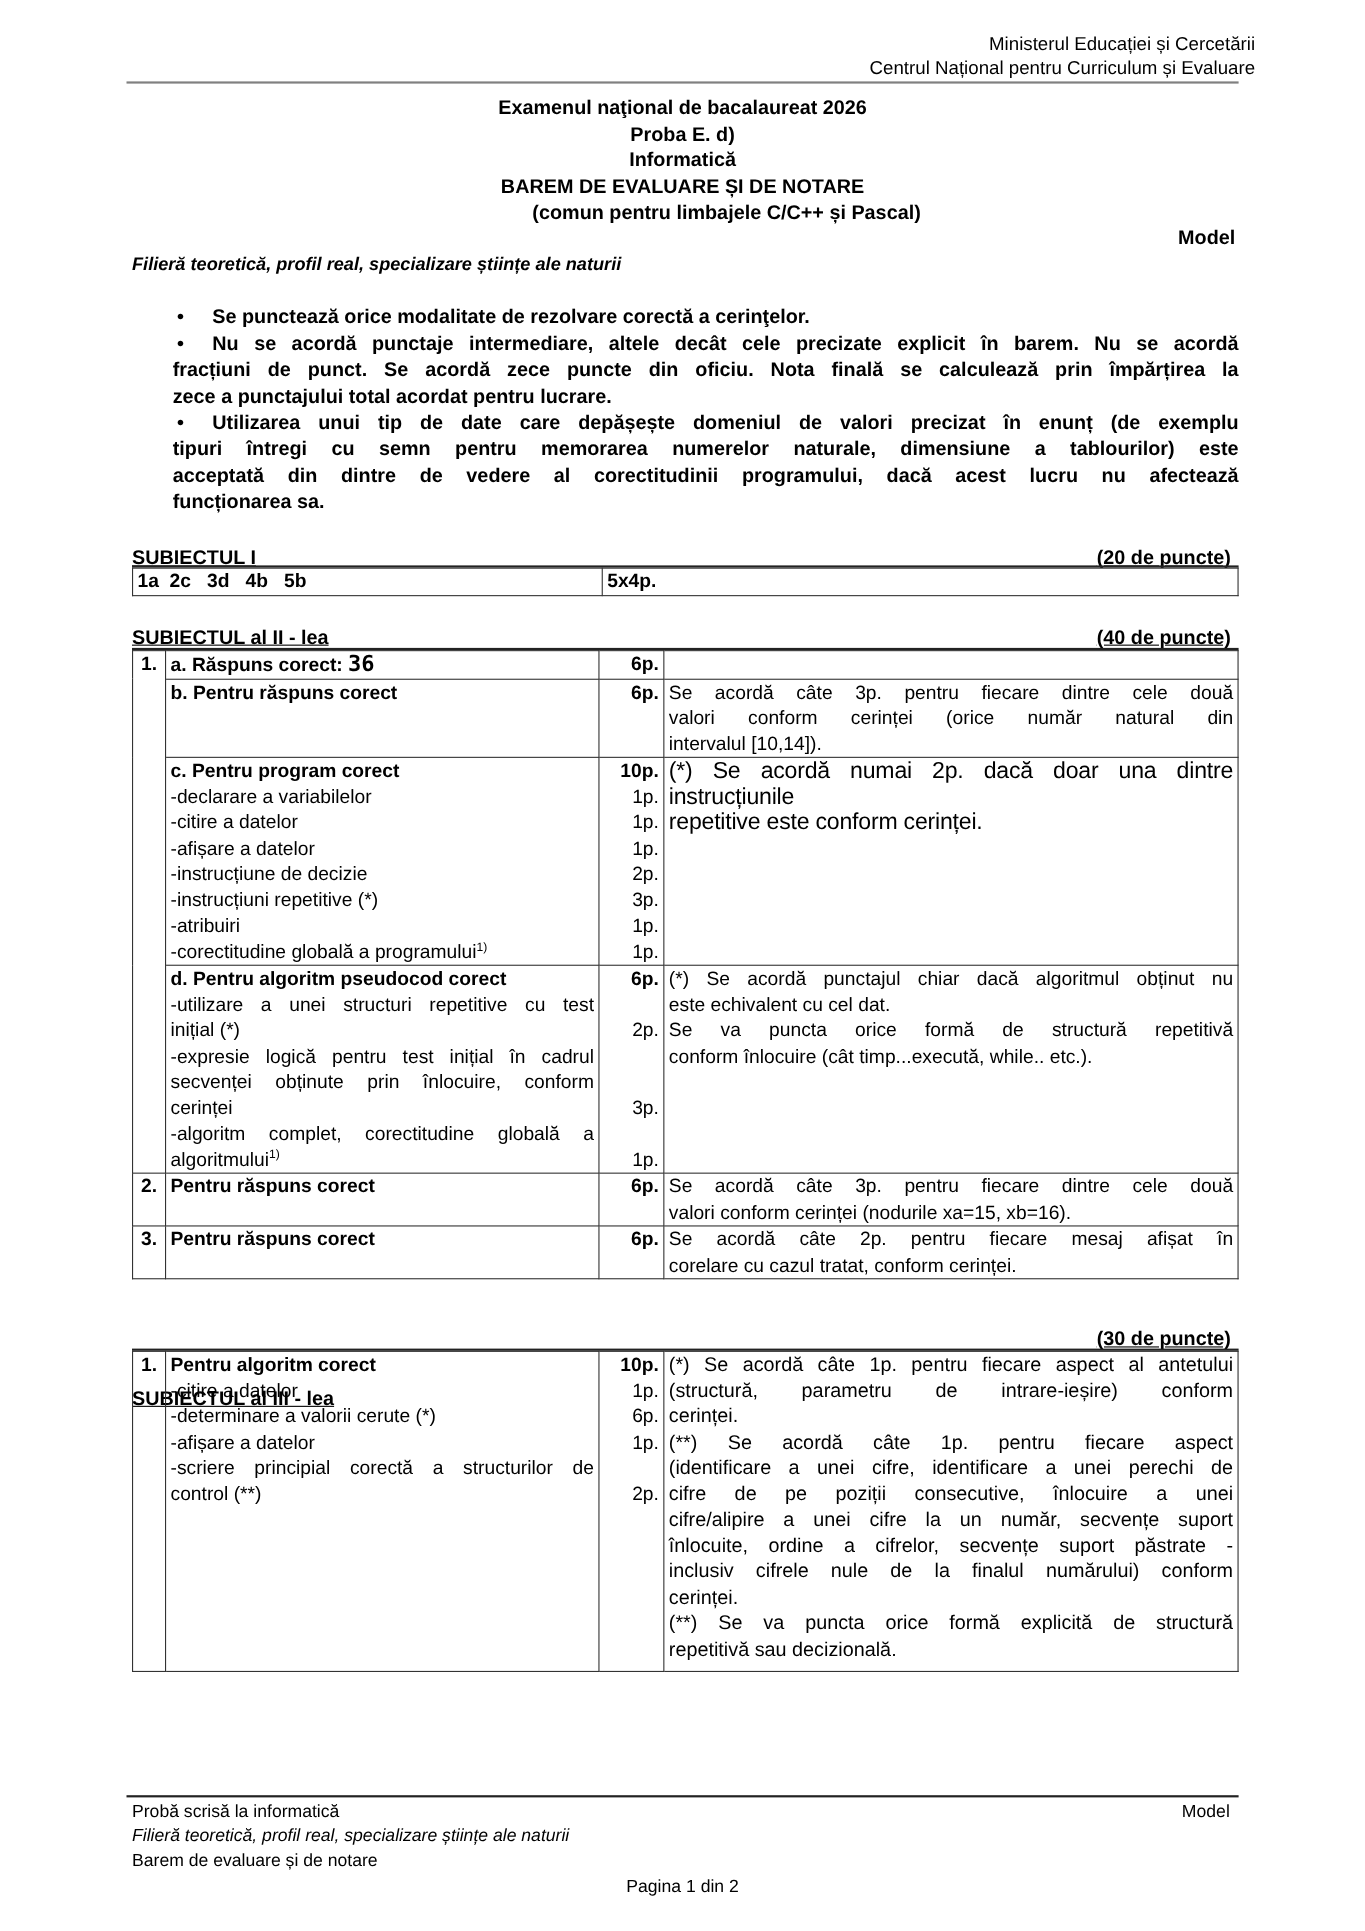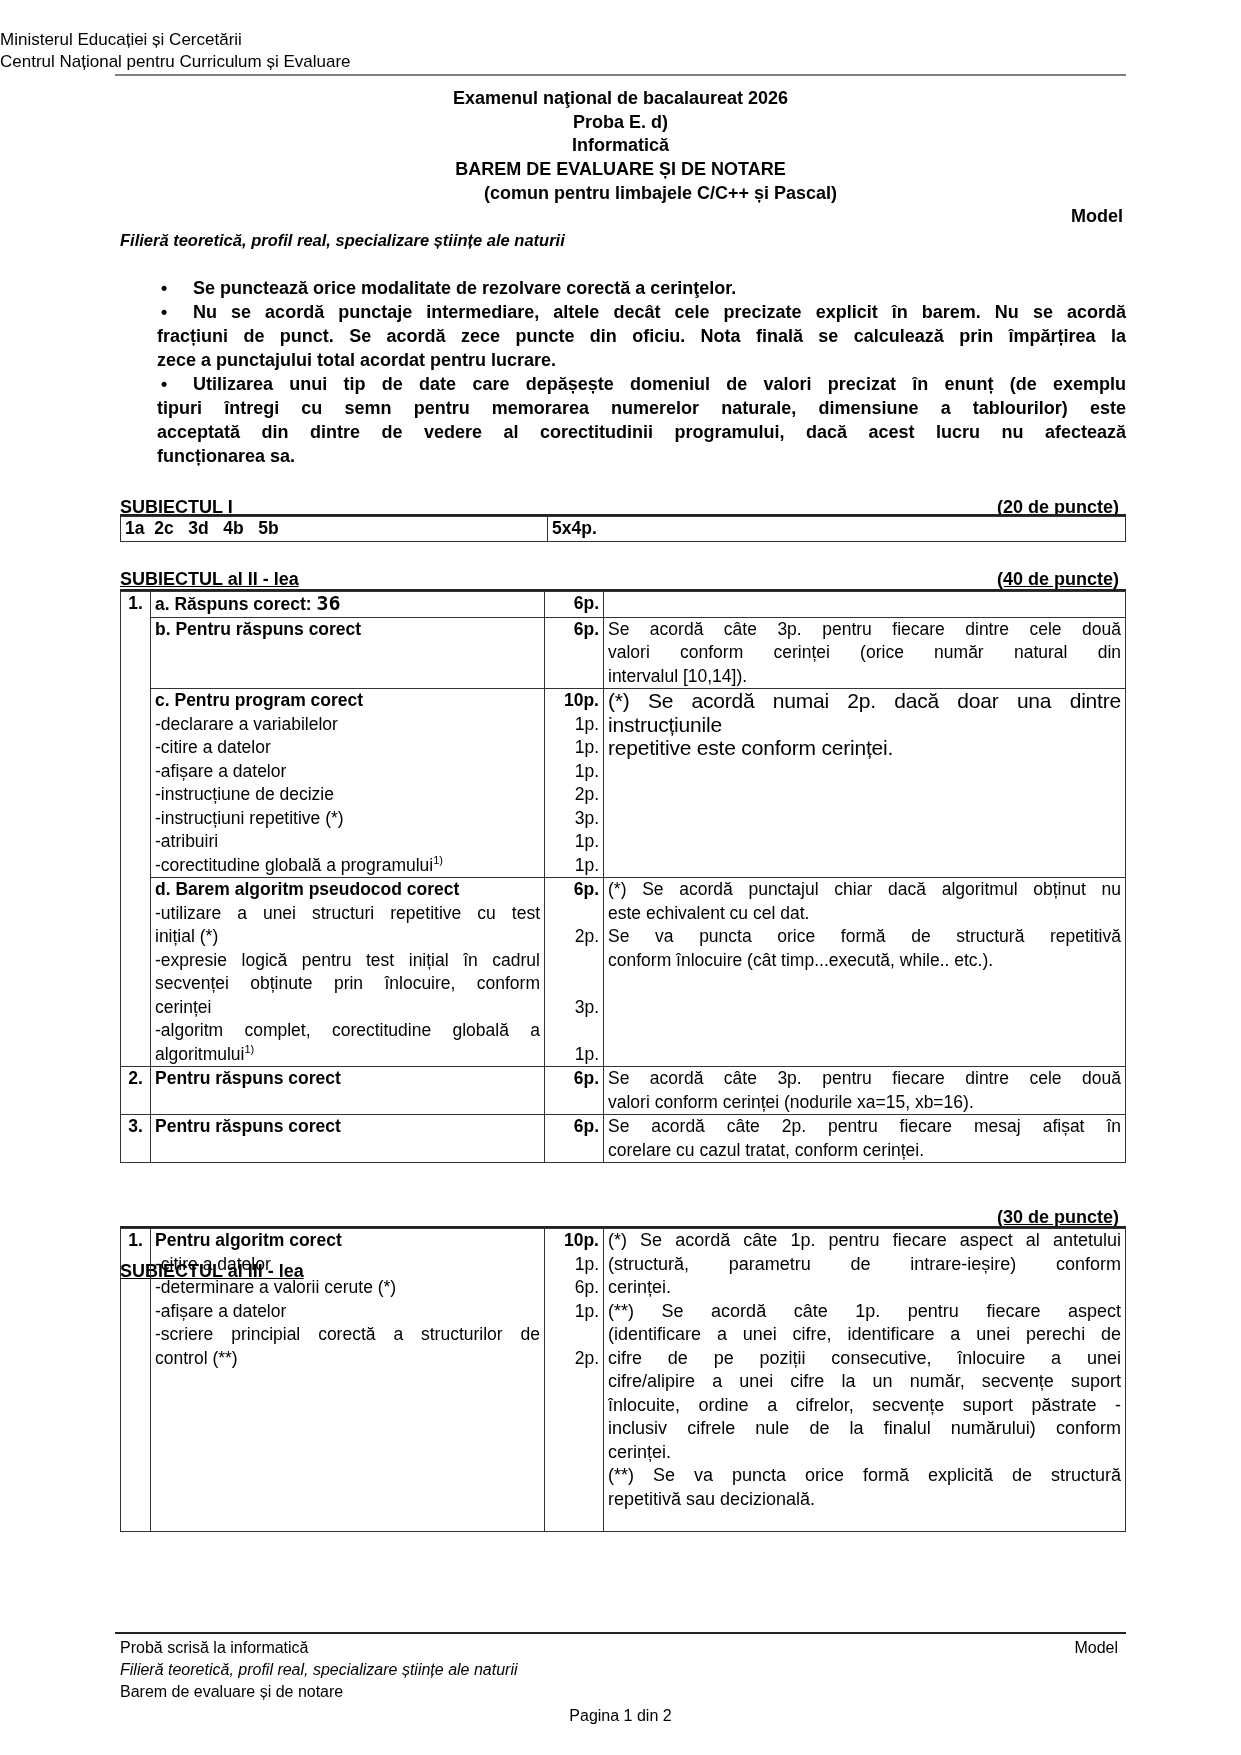--- a/index.html
+++ b/index.html
@@ -1,19 +1,19 @@
 <!DOCTYPE html>
 <html><head>
 <meta charset="utf-8">
 <style>
   html, body { margin:0; padding:0; background:#fff; }
   body { width:1241px; height:1755px; position:relative; overflow:hidden;
          font-family:"Liberation Sans", sans-serif; color:#000; }
   .abs { position:absolute; }
-  .hdr-line { font-size:17px; text-align:left; left:0; width:1141px; line-height:22px; }
+  .hdr-line { font-size:17px; text-align:right; left:0; width:1141px; line-height:22px; }
   .rule { position:absolute; background:#808080; }
   .title { font-size:18px; font-weight:bold; text-align:center; left:0; width:1241px; line-height:24px; }
   .italic { font-style:italic; }
   .bullets { left:157px; width:969px; font-size:18px; font-weight:bold; line-height:24px; }
   .bullet-dot { display:inline-block; width:36px; text-indent:4px; }
   .sec-title { font-size:18px; font-weight:bold; text-decoration:underline; line-height:22px; }
   .sec-points { font-size:18px; font-weight:bold; text-decoration:underline; line-height:22px; text-align:right; }
   .sec-rule { position:absolute; height:2px; background:#222; left:120px; width:1006px; }
   table.grid { position:absolute; border-collapse:collapse; left:120px; width:1006px; font-size:17.5px; line-height:23.5px; }
   table.grid td { border:1.5px solid #333; vertical-align:top; padding:0 4px; }
@@ -96,21 +96,21 @@
       <span class="line b">10p.</span>
       <span><span class="line">1p.</span><span class="line">1p.</span><span class="line">1p.</span><span class="line">2p.</span><span class="line">3p.</span><span class="line">1p.</span><span class="line">1p.</span></span>
     </td>
     <td style="font-size:21px; letter-spacing:-0.2px;">
           <span class="line jl">(*) Se acordă numai 2p. dacă doar una dintre instrucțiunile</span>
           <span class="line ll">repetitive este conform cerinței.</span>
         </td>
   </tr>
   <tr>
     <td class="c-text">
-      <span class="line b">d. Barem algoritm pseudocod corect</span>
+      <span class="line b">d. Pentru algoritm pseudocod corect</span>
       <span><span class="line jl">-utilizare a unei structuri repetitive cu test</span><span class="line ll">inițial (*)</span><span class="line jl">-expresie logică pentru test inițial în cadrul</span><span class="line jl">secvenței obținute prin înlocuire, conform</span><span class="line ll">cerinței</span><span class="line jl">-algoritm complet, corectitudine globală a</span><span class="line ll">algoritmului<sup>1)</sup></span></span>
     </td>
     <td class="c-pts">
       <span class="line b">6p.</span>
       <span><span class="line">&nbsp;</span><span class="line">2p.</span><span class="line">&nbsp;</span><span class="line">&nbsp;</span><span class="line">3p.</span><span class="line">&nbsp;</span><span class="line">1p.</span></span>
     </td>
     <td>
           <span class="line jl">(*) Se acordă punctajul chiar dacă algoritmul obținut nu</span>
           <span class="line ll">este echivalent cu cel dat.</span>
           <span class="line jl">Se va puncta orice formă de structură repetitivă</span>
@@ -146,21 +146,21 @@
       <tr>
     <td class="c-num">1.</td>
     <td class="c-text">
       <span class="line b">Pentru algoritm corect</span>
       <span><span class="line ll">-citire a datelor</span><span class="line ll">-determinare a valorii cerute (*)</span><span class="line ll">-afișare a datelor</span><span class="line jl">-scriere principial corectă a structurilor de</span><span class="line ll">control (**)</span></span>
     </td>
     <td class="c-pts">
       <span class="line b">10p.</span>
       <span><span class="line">1p.</span><span class="line">6p.</span><span class="line">1p.</span><span class="line">&nbsp;</span><span class="line">2p.</span></span>
     </td>
-    <td class="note3" style="padding-bottom:20px;">
+    <td class="note3" style="padding-bottom:8px;">
           <span class="line jl">(*) Se acordă câte 1p. pentru fiecare aspect al antetului</span>
           <span class="line jl">(structură, parametru de intrare-ieșire) conform</span>
           <span class="line ll">cerinței.</span>
           <span class="line jl">(**) Se acordă câte 1p. pentru fiecare aspect</span>
           <span class="line jl">(identificare a unei cifre, identificare a unei perechi de</span>
           <span class="line jl">cifre de pe poziții consecutive, înlocuire a unei</span>
           <span class="line jl">cifre/alipire a unei cifre la un număr, secvențe suport</span>
           <span class="line jl">înlocuite, ordine a cifrelor,  secvențe suport păstrate -</span>
           <span class="line jl">inclusiv cifrele nule de la finalul numărului) conform</span>
           <span class="line ll">cerinței.</span>

